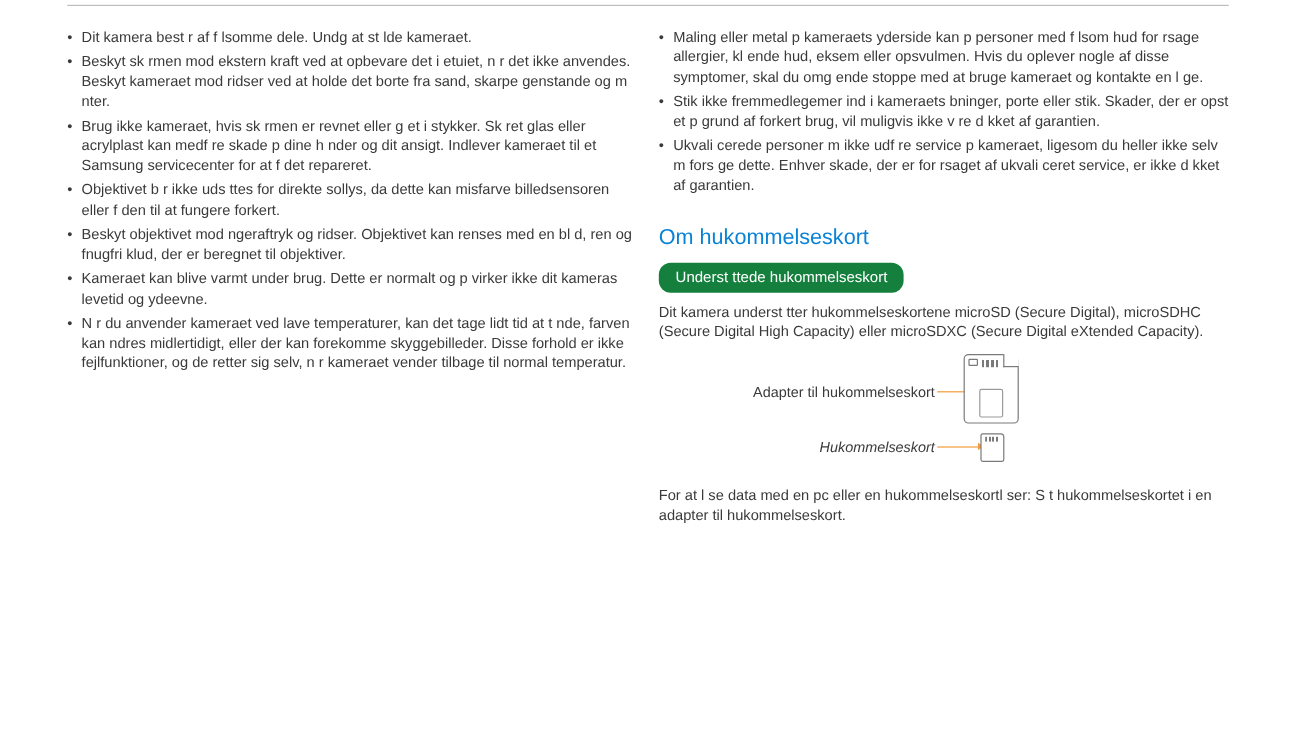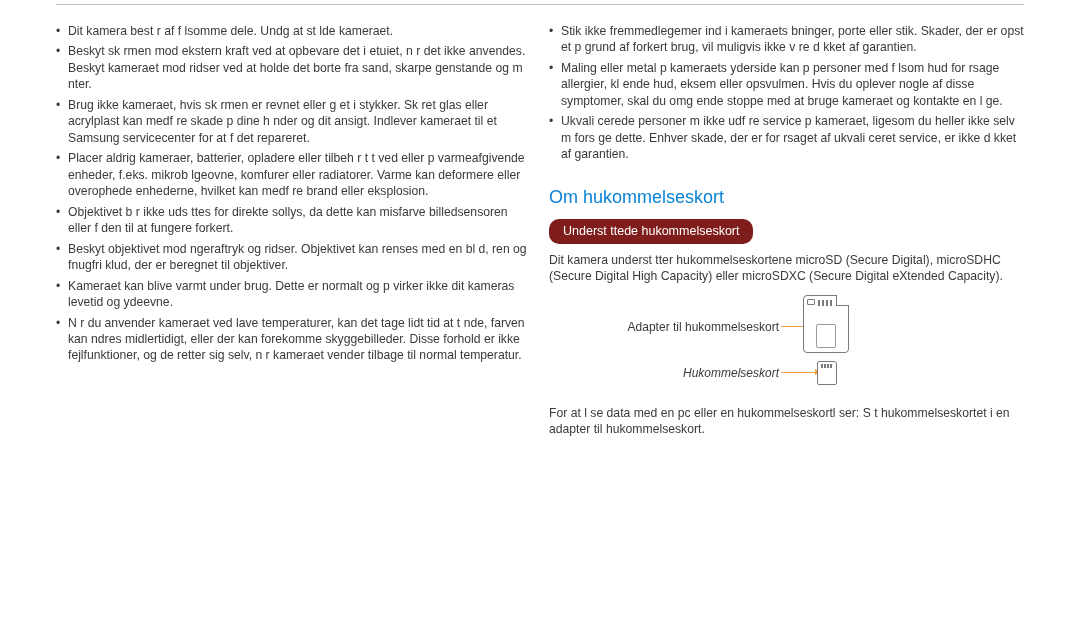--- a/index.html
+++ b/index.html
@@ -57,21 +57,21 @@
     color: #3a3a3a;
   }
   .h-blue {
     color: #0a83d6;
     font-size: 18px;
     font-weight: 400;
     margin: 22px 0 10px 0;
   }
   .pill {
     display: inline-block;
-    background: #7f1d1d;
+    background: #15803d;
     color: #ffffff;
     font-size: 12.5px;
     padding: 4px 14px;
     border-radius: 10px;
     margin-bottom: 8px;
   }
   .para {
     margin: 0 0 10px 0;
   }
   .diagram {
@@ -182,32 +182,31 @@
 
   <hr class="rule">
 
   <div class="columns">
 
     <div class="col">
       <ul class="bullets">
         <li>Dit kamera best r af f lsomme dele. Undg  at st lde kameraet.</li>
         <li>Beskyt sk rmen mod ekstern kraft ved at opbevare det i etuiet, n r det ikke anvendes. Beskyt kameraet mod ridser ved at holde det borte fra sand, skarpe genstande og m nter.</li>
         <li>Brug ikke kameraet, hvis sk rmen er revnet eller g et i stykker. Sk ret glas eller acrylplast kan medf re skade p  dine h nder og dit ansigt. Indlever kameraet til et Samsung servicecenter for at f  det repareret.</li>
-        <li>Placer aldrig kameraer, batterier, opladere eller tilbeh r t t ved eller p  varmeafgivende enheder, f.eks. mikrob lgeovne, komfurer eller radiatorer. Varme kan deformere eller overophede enhederne, hvilket kan medf re brand eller eksplosion.</li>
         <li>Objektivet b r ikke uds ttes for direkte sollys, da dette kan misfarve billedsensoren eller f  den til at fungere forkert.</li>
         <li>Beskyt objektivet mod  ngeraftryk og ridser. Objektivet kan renses med en bl d, ren og fnugfri klud, der er beregnet til objektiver.</li>
         <li>Kameraet kan blive varmt under brug. Dette er normalt og p virker ikke dit kameras levetid og ydeevne.</li>
         <li>N r du anvender kameraet ved lave temperaturer, kan det tage lidt tid at t nde, farven kan  ndres midlertidigt, eller der kan forekomme skyggebilleder. Disse forhold er ikke fejlfunktioner, og de retter sig selv, n r kameraet vender tilbage til normal temperatur.</li>
       </ul>
     </div>
 
     <div class="col">
       <ul class="bullets">
+        <li>Maling eller metal p  kameraets yderside kan p  personer med f lsom hud for rsage allergier, kl ende hud, eksem eller opsvulmen. Hvis du oplever nogle af disse symptomer, skal du omg ende stoppe med at bruge kameraet og kontakte en l ge.</li>
         <li>Stik ikke fremmedlegemer ind i kameraets  bninger, porte eller stik. Skader, der er opst et p  grund af forkert brug, vil muligvis ikke v re d kket af garantien.</li>
-        <li>Maling eller metal p  kameraets yderside kan p  personer med f lsom hud for rsage allergier, kl ende hud, eksem eller opsvulmen. Hvis du oplever nogle af disse symptomer, skal du omg ende stoppe med at bruge kameraet og kontakte en l ge.</li>
         <li>Ukvali cerede personer m  ikke udf re service p  kameraet, ligesom du heller ikke selv m  fors ge dette. Enhver skade, der er for rsaget af ukvali ceret service, er ikke d kket af garantien.</li>
       </ul>
 
       <div class="h-blue">Om hukommelseskort</div>
 
       <div class="pill">Underst ttede hukommelseskort</div>
 
       <p class="para">Dit kamera underst tter hukommelseskortene microSD (Secure Digital), microSDHC (Secure Digital High Capacity) eller microSDXC (Secure Digital eXtended Capacity).</p>
 
       <div class="diagram">

